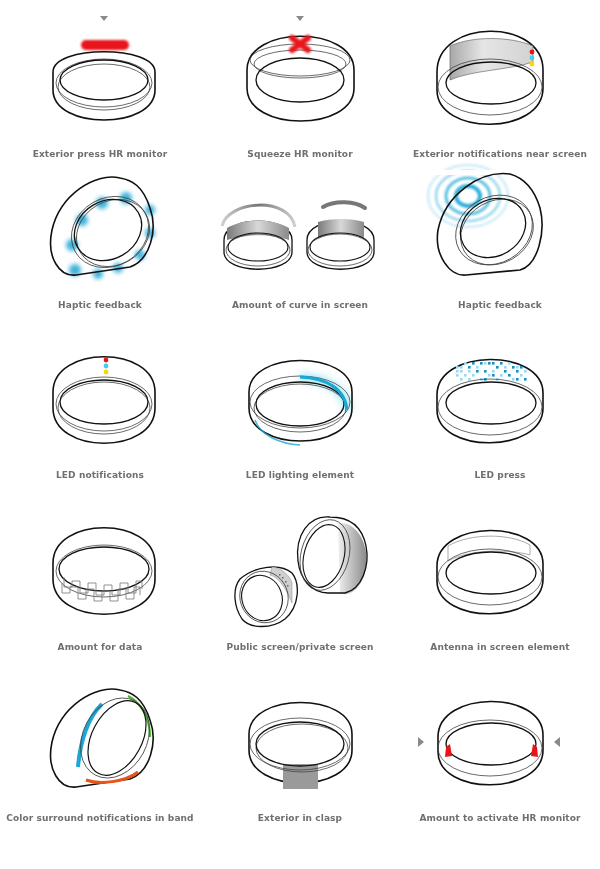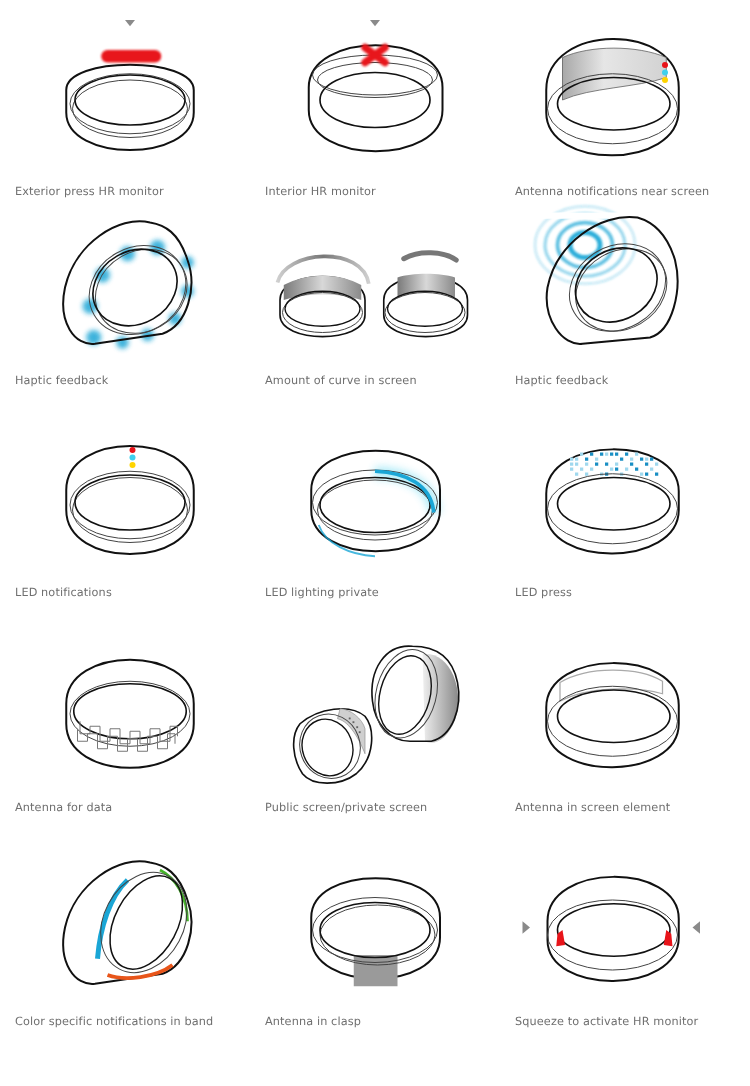--- a/index.html
+++ b/index.html
@@ -1,21 +1,21 @@
 <!DOCTYPE html>
 <html><head>
 <meta charset="utf-8">
 <style>
   html, body { margin:0; padding:0; background:#ffffff; }
   body { width:600px; height:869px; position:relative; overflow:hidden;
          font-family:"DejaVu Sans", sans-serif; }
   .cell { position:absolute; width:200px; }
   .cell svg { position:absolute; left:0; top:0; overflow:visible; }
-  .caption { position:absolute; left:12px; width:200px; 
-             font-size:9px; color:#6f6f6f; letter-spacing:0.1px; white-space:nowrap; }
+  .caption { position:absolute; left:0; width:200px; text-align:center;
+             font-size:9px; color:#6f6f6f; letter-spacing:0.1px; white-space:nowrap;font-weight:bold; }
   .stroke { fill:none; stroke:#111; stroke-width:1.6; }
   .thin { fill:none; stroke:#444; stroke-width:0.8; }
   .thin2 { fill:none; stroke:#777; stroke-width:0.8; }
 </style>
 </head>
 <body>
 
 <svg width="0" height="0" style="position:absolute">
   <defs>
     <filter id="blur2" x="-50%" y="-50%" width="200%" height="200%">
@@ -66,34 +66,34 @@
   <svg width="200" height="170">
     <polygon points="96,16 104,16 100,21" fill="#8a8a8a"></polygon>
     <path class="stroke" d="M47,70 C47,25 154,25 154,70 L154,88 C154,132 47,132 47,88 Z"></path>
     <ellipse class="thin" cx="100" cy="60" rx="50" ry="16"></ellipse>
     <ellipse class="thin" cx="100" cy="64" rx="46" ry="14"></ellipse>
     <ellipse class="stroke" cx="100" cy="80" rx="44" ry="22" style="stroke-width:1.3"></ellipse>
     <g filter="url(#blur1)">
       <path d="M92,38 L108,50 M108,38 L92,50" stroke="#e8141a" stroke-width="6" stroke-linecap="round"></path>
     </g>
   </svg>
-  <div class="caption" style="top:149px">Interior HR monitor</div>
+  <div class="caption" style="top:149px">Squeeze HR monitor</div>
 </div>
 
 <div class="cell" style="left:400px;top:0;height:170px">
   <svg width="200" height="170">
     <path class="stroke" d="M37,72 C37,18 143,18 143,70 L143,88 C143,136 37,136 37,90 Z"></path>
     <path d="M50,46 C72,36 110,36 133,46 L133,62 C110,70 72,70 50,80 Z" fill="url(#screenGrad)" stroke="#555" stroke-width="0.6"></path>
     <ellipse class="thin" cx="90" cy="87" rx="52" ry="28"></ellipse>
     <ellipse class="stroke" cx="91" cy="83" rx="45" ry="21" style="stroke-width:1.3"></ellipse>
     <circle cx="132" cy="52" r="2.4" fill="#e8141a"></circle>
     <circle cx="132" cy="58" r="2.4" fill="#3fd0ee"></circle>
     <circle cx="132" cy="64" r="2.4" fill="#ffd400"></circle>
   </svg>
-  <div class="caption" style="top:149px">Antenna notifications near screen</div>
+  <div class="caption" style="top:149px">Exterior notifications near screen</div>
 </div>
 
 <div class="cell" style="left:0;top:170px;height:170px">
   <svg width="200" height="150">
     <g filter="url(#blur2)" fill="#1aa6d6" opacity="0.85">
       <circle cx="102" cy="33" r="6"></circle>
         <circle cx="126" cy="28" r="6"></circle>
       <circle cx="150" cy="40" r="5"></circle>
         <circle cx="82" cy="50" r="6"></circle>
       <circle cx="72" cy="75" r="6"></circle>
@@ -162,21 +162,21 @@
 <div class="cell" style="left:200px;top:340px;height:171px">
   <svg width="200" height="150">
     <path d="M100,38 C125,38 145,48 148,70" fill="none" stroke="#3fd0ee" stroke-width="9" opacity="0.45" filter="url(#blur4)"></path>
     <path class="stroke" d="M49,52 C49,10 152,10 152,52 L152,68 C152,112 49,112 49,68 Z"></path>
     <ellipse class="thin" cx="100" cy="62" rx="50" ry="26"></ellipse>
     <ellipse class="thin" cx="100" cy="68" rx="46" ry="24"></ellipse>
     <ellipse class="stroke" cx="100" cy="64" rx="44" ry="22" style="stroke-width:1.3"></ellipse>
     <path d="M100,37 C125,38 145,48 147,70" fill="none" stroke="#1aa6d6" stroke-width="3"></path>
     <path d="M55,80 C60,95 80,104 100,105" fill="none" stroke="#1aa6d6" stroke-width="1.5" opacity="0.8"></path>
   </svg>
-  <div class="caption" style="top:130px">LED lighting private</div>
+  <div class="caption" style="top:130px">LED lighting element</div>
 </div>
 
 <div class="cell" style="left:400px;top:340px;height:171px">
   <svg width="200" height="150">
     <path class="stroke" d="M37,55 C37,8 143,8 143,53 L143,68 C143,114 37,114 37,70 Z"></path>
     <g>
       <g fill="#9fd8ee">
         <rect x="56" y="26" width="2.6" height="2.6"></rect>
           <rect x="60" y="26" width="2.6" height="2.6"></rect>
           <rect x="64" y="22" width="2.6" height="2.6"></rect>
@@ -230,21 +230,21 @@
 </div>
 
 <div class="cell" style="left:0;top:511px;height:171px">
   <svg width="200" height="150">
     <path class="stroke" d="M53,52 C53,5 155,5 155,52 L155,68 C155,115 53,115 53,68 Z"></path>
     <ellipse class="thin" cx="104" cy="60" rx="48" ry="26"></ellipse>
     <ellipse class="stroke" cx="104" cy="58" rx="45" ry="22" style="stroke-width:1.3"></ellipse>
     <path class="thin2" d="M64,66 L64,76 L72,76 L72,70 L80,70 L80,82 L88,82 L88,72 L96,72 L96,84 L104,84 L104,74 L112,74 L112,84 L120,84 L120,72 L128,72 L128,82 L136,82 L136,70 L142,70 L142,78"></path>
     <path class="thin2" d="M62,72 L62,82 L70,82 L70,76 L78,76 L78,88 L86,88 L86,78 L94,78 L94,90 L102,90 L102,80 L110,80 L110,90 L118,90 L118,78 L126,78 L126,88 L134,88 L134,76 L140,76 L140,84"></path>
   </svg>
-  <div class="caption" style="top:131px">Antenna for data</div>
+  <div class="caption" style="top:131px">Amount for data</div>
 </div>
 
 <div class="cell" style="left:200px;top:511px;height:171px">
   <svg width="200" height="150">
 
     <path d="M138,12 C160,10 172,40 164,65 C158,80 148,86 140,82 Z" fill="url(#privGrad)"></path>
     <path class="stroke" d="M130,6 C108,4 95,25 98,50 C100,68 112,82 128,82 L145,82 C162,78 170,55 166,35 C162,15 150,6 130,6 Z" style="stroke-width:1.3"></path>
     <ellipse class="thin" cx="125" cy="44" rx="24" ry="36" transform="rotate(15 125 44)"></ellipse>
     <ellipse class="stroke" cx="124" cy="45" rx="20" ry="32" transform="rotate(15 124 45)" style="stroke-width:1.1"></ellipse>
 
@@ -274,38 +274,38 @@
 
 <div class="cell" style="left:0;top:682px;height:187px">
   <svg width="200" height="150">
     <path class="stroke" d="M120,8 C95,2 60,25 52,60 C46,88 60,107 76,105 L130,97 C150,90 158,60 150,38 C143,16 132,10 120,8 Z"></path>
     <path d="M102,22 C88,35 80,60 78,85" fill="none" stroke="#1aa6d6" stroke-width="4"></path>
     <path d="M128,14 C140,20 150,35 150,55" fill="none" stroke="#46b52a" stroke-width="2.2"></path>
     <path d="M86,98 C100,103 125,100 138,90" fill="none" stroke="#e8551a" stroke-width="3"></path>
     <ellipse class="thin" cx="115" cy="56" rx="42" ry="32" transform="rotate(-62 115 56)"></ellipse>
     <ellipse class="stroke" cx="117" cy="56" rx="40" ry="25" transform="rotate(-62 117 56)" style="stroke-width:1.2"></ellipse>
   </svg>
-  <div class="caption" style="top:131px">Color specific notifications in band</div>
+  <div class="caption" style="top:131px">Color surround notifications in band</div>
 </div>
 
 <div class="cell" style="left:200px;top:682px;height:187px">
   <svg width="200" height="150">
     <path class="stroke" d="M49,52 C49,10 152,10 152,52 L152,68 C152,112 49,112 49,68 Z"></path>
     <rect x="83" y="82" width="35" height="25" fill="#9a9a9a"></rect>
     <ellipse class="thin" cx="100" cy="62" rx="50" ry="26"></ellipse>
     <ellipse class="thin" cx="102" cy="66" rx="46" ry="24"></ellipse>
     <ellipse class="stroke" cx="100" cy="62" rx="44" ry="22" style="stroke-width:1.3"></ellipse>
   </svg>
-  <div class="caption" style="top:131px">Antenna in clasp</div>
+  <div class="caption" style="top:131px">Exterior in clasp</div>
 </div>
 
 <div class="cell" style="left:400px;top:682px;height:187px">
   <svg width="200" height="150">
     <polygon points="18,55 18,65 24,60" fill="#8a8a8a"></polygon>
     <polygon points="160,55 160,65 154,60" fill="#8a8a8a"></polygon>
     <path class="stroke" d="M38,55 C38,8 143,8 143,53 L143,68 C143,114 38,114 38,70 Z"></path>
     <ellipse class="thin" cx="90" cy="66" rx="52" ry="28"></ellipse>
     <ellipse class="stroke" cx="91" cy="62" rx="45" ry="21" style="stroke-width:1.3"></ellipse>
     <path d="M46,65 L50,62 L52,74 L45,75 Z" fill="#e8141a"></path>
     <path d="M133,62 L137,65 L138,75 L131,74 Z" fill="#e8141a"></path>
   </svg>
-  <div class="caption" style="top:131px">Squeeze to activate HR monitor</div>
+  <div class="caption" style="top:131px">Amount to activate HR monitor</div>
 </div>
 
 </body></html>

